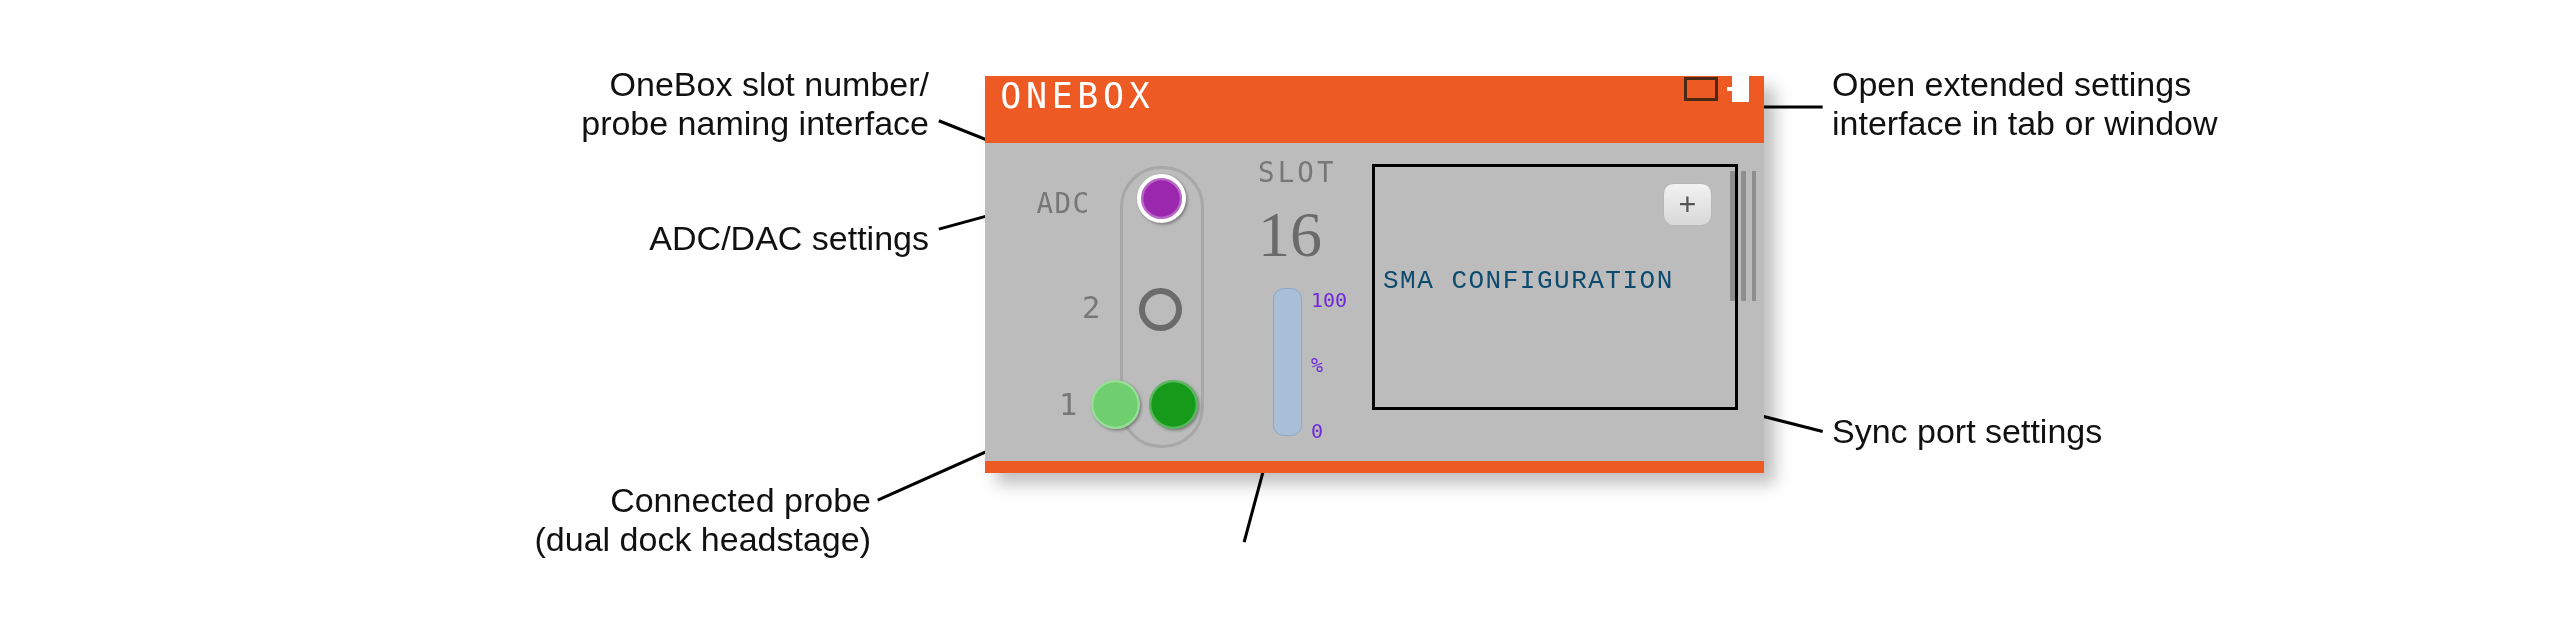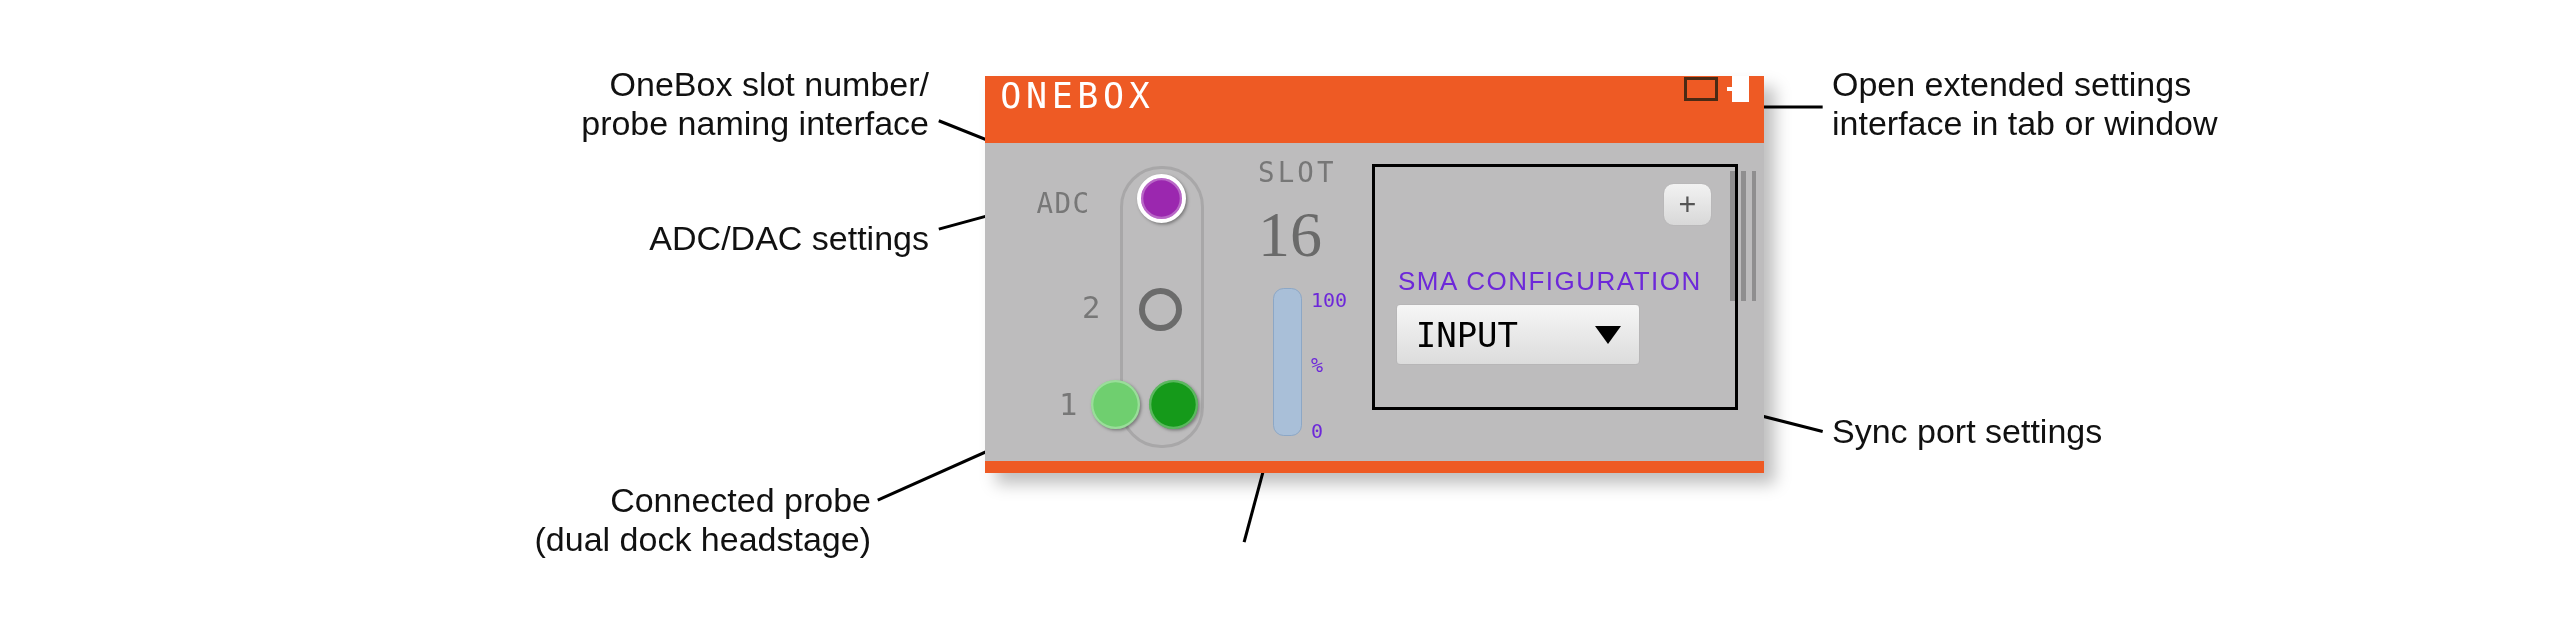--- a/index.html
+++ b/index.html
@@ -92,21 +92,21 @@
   }
   .sma-plus {
     position:absolute; right: 23px; top: 15.3px;
     width: 49px; height: 43px;
     border-radius: 10.7px;
     background: linear-gradient(#f2f2f2, #d8d8d8);
     border:0.8px solid #b9b8b9;
     display:flex; align-items:center; justify-content:center;
     font-size: 30.5px; color:#555;
   }
-  .sma-label { position:absolute; left: 23px; top: 99px; color:#6d28d9; font-size:26px; letter-spacing:1.5px; font-family:Liberation Sans, sans-serif; }
+  .sma-label { position:absolute; left: 8px; top: 99px; color:#0c4a6e; font-size:26px; letter-spacing:1.5px; font-family:Liberation Mono, monospace; }
   .sma-select {
     position:absolute; left: 21.4px; top: 137px;
     width: 244px; height: 61px;
     background: linear-gradient(#f6f6f6, #dcdcdc);
     border: 1.5px solid #b7b6b7;
     border-radius: 4.6px;
     display:flex; align-items:center; justify-content:space-between;
     padding: 0 18.3px;
     font-size: 34px; font-weight:500; font-family: "Consolas", monospace;
   }
@@ -202,24 +202,20 @@
       <div class="buffer"></div>
       <div class="buffer-tick" style="top:145px;">100</div>
       <div class="buffer-tick" style="top:210px;">%</div>
       <div class="buffer-tick" style="top:276px;">0</div>
 
       <div class="sma-box">
         <div class="sma-plus">
           <span>+</span>
         </div>
         <div class="sma-label">SMA CONFIGURATION</div>
-        <div class="sma-select">
-          <span>INPUT</span>
-          <span class="caret"></span>
-        </div>
       </div>
 
       <div class="grips">
         <div class="grip"></div>
           <div class="grip"></div>
           <div class="grip"></div>
       </div>
     </div>
     <div class="panel-footer"></div>
   </div>

